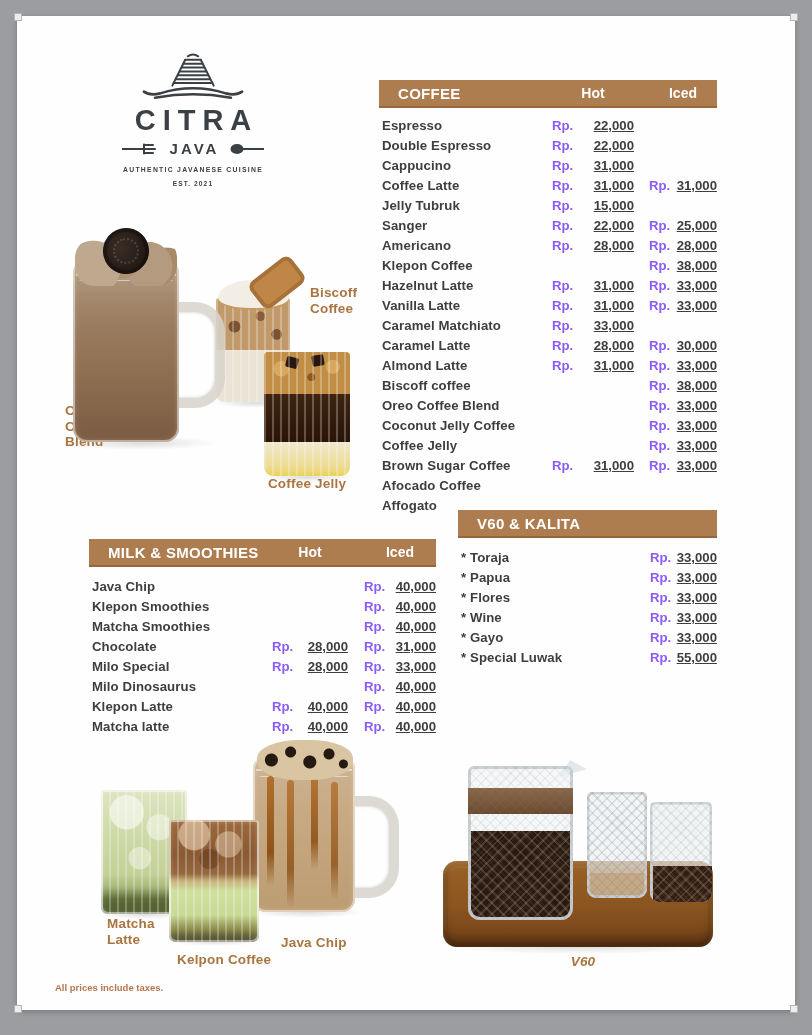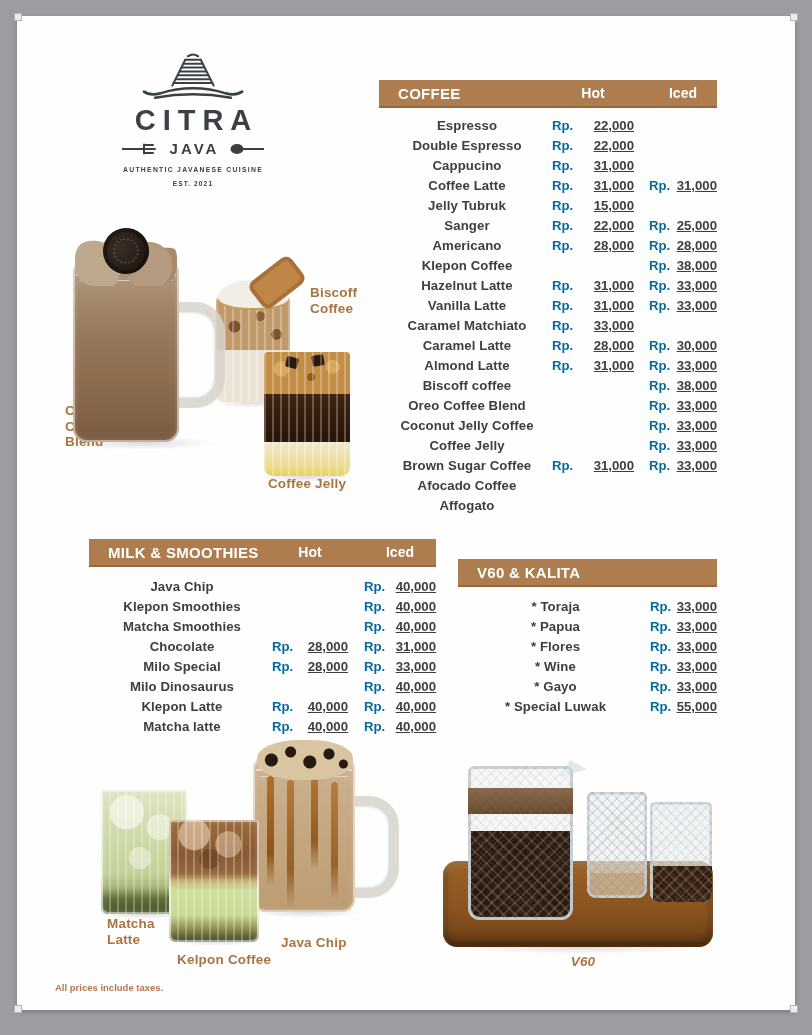--- a/index.html
+++ b/index.html
@@ -28,35 +28,35 @@
   .est{font-size:6.6px;font-weight:bold;letter-spacing:1.1px;margin-top:7px;}
 
   
   .menu{position:absolute;}
   .bar{height:26px;background:#ad7c4f;border-bottom:2px solid #95673a;
        display:flex;align-items:center;color:#fff;font-weight:bold;}
   .bar-title{flex:1;font-size:15px;padding-left:19px;letter-spacing:.3px;}
   .bcol{text-align:center;font-size:14px;}
   .rows{margin-top:7px;}
   .mrow{display:flex;align-items:center;height:20px;font-size:13.2px;font-weight:bold;color:#3e3e40;}
-  .nm{flex:1;padding-left:3px;letter-spacing:.1px;white-space:nowrap;text-align:center;}
+  .nm{flex:1;padding-left:3px;letter-spacing:.1px;white-space:nowrap;}
   .cell{display:flex;justify-content:space-between;}
-  .rp{color:#0369a1;}
+  .rp{color:#8b5cf6;}
   .val{color:#3e3e40;text-decoration:underline;}
 
   .coffee{left:362px;top:64px;width:338px;}
   .coffee .cell.hot,.coffee .bcol.hot{width:82px;margin-right:15px;}
   .coffee .cell.iced,.coffee .bcol.iced{width:68px;}
 
   .milk{left:72px;top:523px;width:347px;}
   .milk .rows{margin-top:9px;}
   .milk .cell.hot,.milk .bcol.hot{width:76px;margin-right:16px;}
   .milk .cell.iced,.milk .bcol.iced{width:72px;}
 
-  .v60t{left:441px;top:543px;width:259px;}
+  .v60t{left:441px;top:494px;width:259px;}
   .v60t .rows{margin-top:9px;}
   .v60t .cell.single{width:67px;}
 
   
   .plabel{position:absolute;color:#a9753f;font-weight:bold;font-size:13.5px;line-height:15.5px;letter-spacing:.2px;}
   .footer{position:absolute;left:38px;top:966px;font-size:9.5px;font-weight:bold;color:#b5764e;}
 
   
   .glass{position:absolute;overflow:hidden;
     box-shadow:inset 0 0 0 2px rgba(255,255,255,.45),inset 0 0 6px rgba(255,255,255,.35);}

